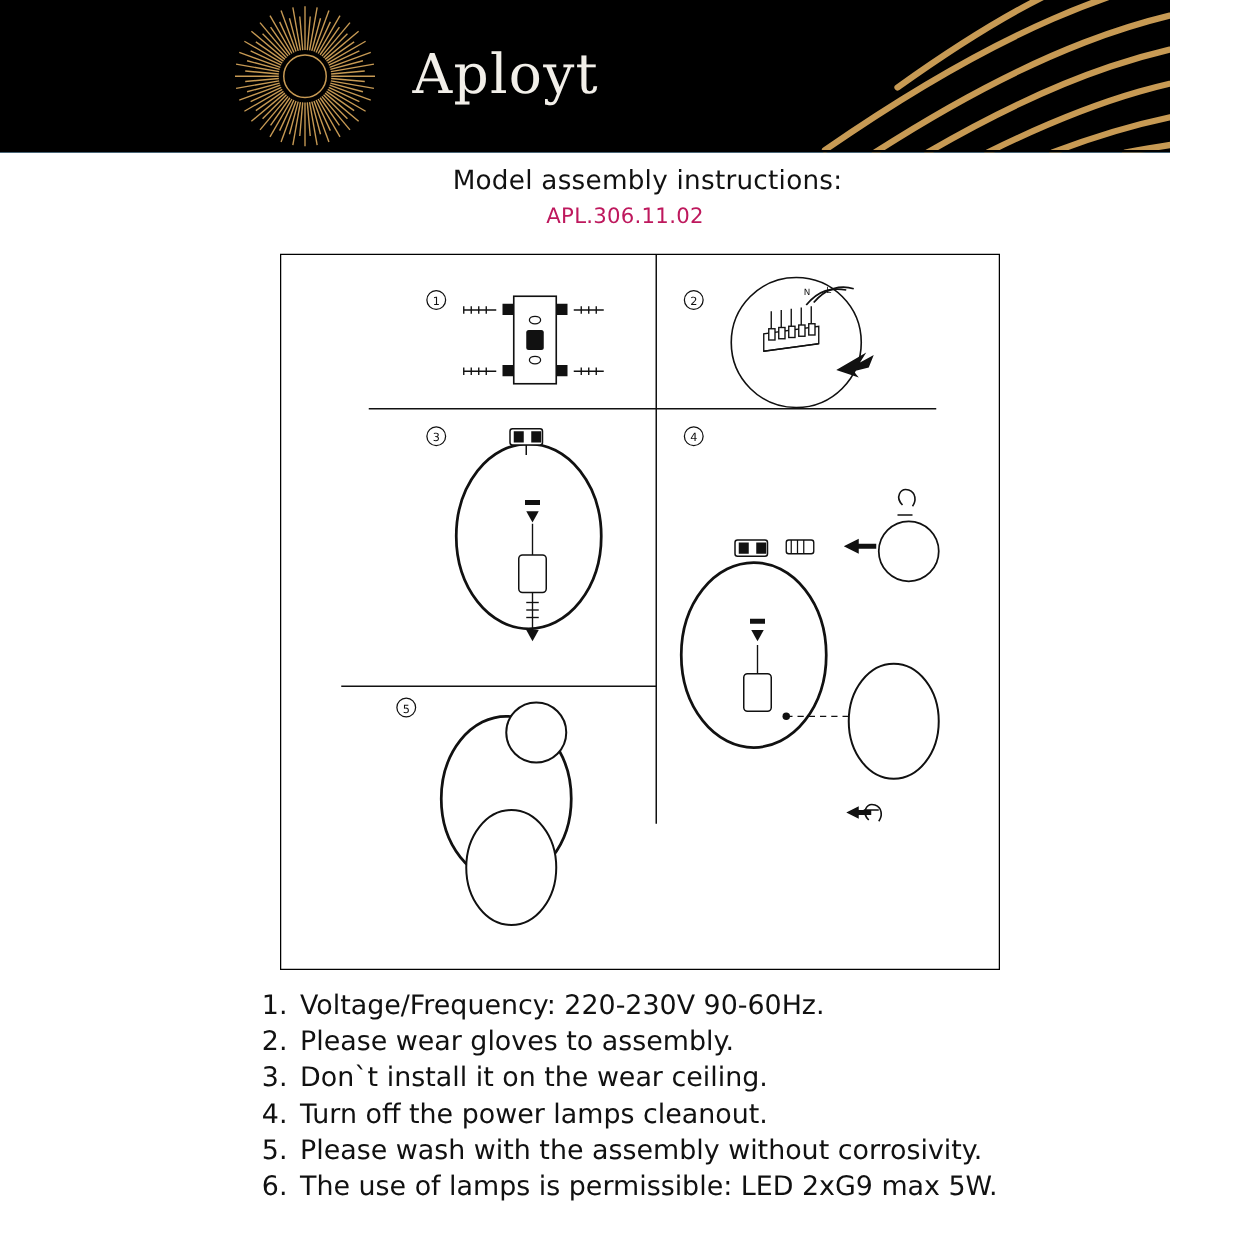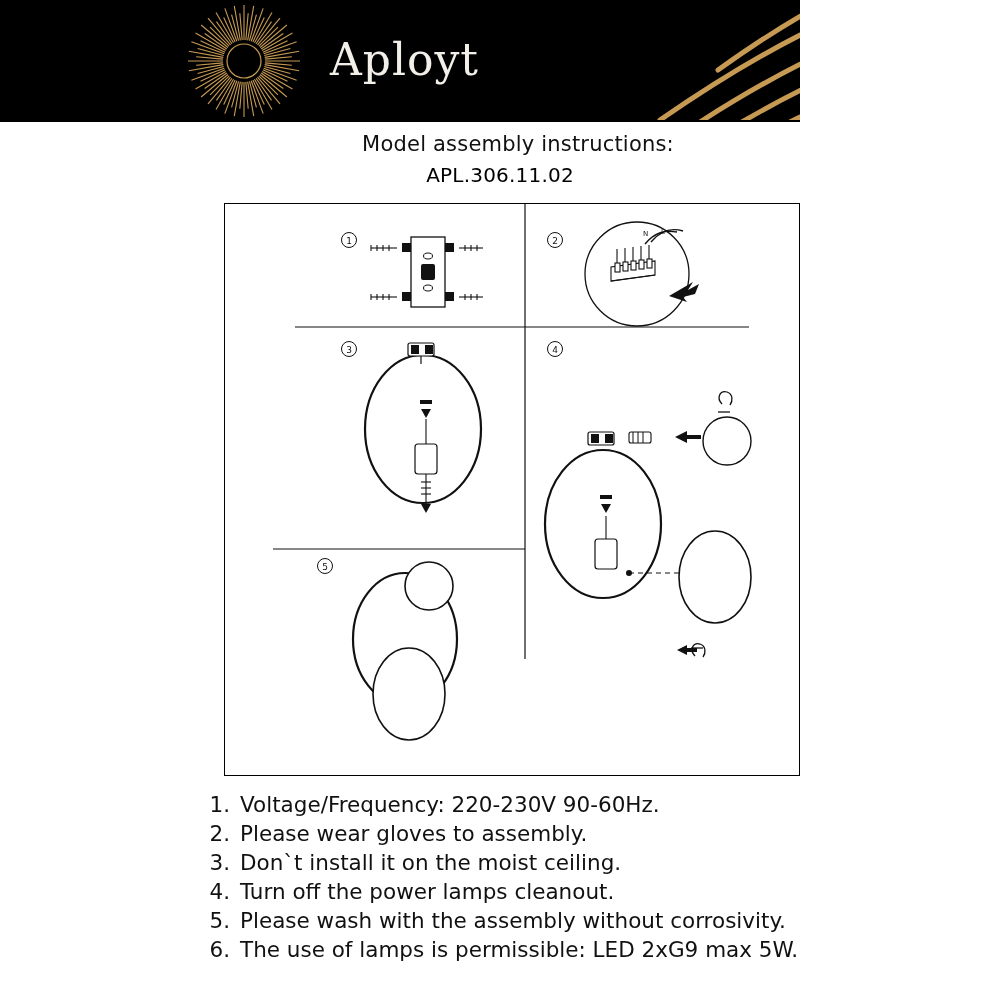--- a/index.html
+++ b/index.html
@@ -14,21 +14,21 @@
     color: #1a1a1a;
     position: relative;
     overflow: hidden;
   }
 
   
   .banner {
     position: absolute;
     left: 0;
     top: 0;
-    width: 800px;
+    width: 936px;
     height: 122px;
     background: #0369a1;
     overflow: hidden;
   }
   .banner-inner {
     position: absolute;
     inset: 0;
   }
   .brand-wordmark {
     position: absolute;
@@ -49,24 +49,24 @@
     width: 1000px;
     text-align: center;
   }
   .title-line1 {
     font-size: 21px;
     letter-spacing: .2px;
     color: #111;
     padding-left: 36px;
   }
   .title-line2 {
-    font-size: 20px;
+    font-size: 17px;
     margin-top: 7px;
     letter-spacing: .2px;
-    color: #000000;
+    color: #be185d;
   }
 
   
   .diagram-panel {
     position: absolute;
     left: 224px;
     top: 203px;
     width: 576px;
     height: 573px;
     border: 1.4px solid #000;
@@ -377,21 +377,21 @@
   <div class="note-row">
     <span class="note-num">1.</span>
     <span class="note-text">Voltage/Frequency: 220-230V 90-60Hz.</span>
   </div>
   <div class="note-row">
     <span class="note-num">2.</span>
     <span class="note-text">Please wear gloves to assembly.</span>
   </div>
   <div class="note-row">
     <span class="note-num">3.</span>
-    <span class="note-text">Don`t install it on the moist ceiling.</span>
+    <span class="note-text">Don`t install it on the wear ceiling.</span>
   </div>
   <div class="note-row">
     <span class="note-num">4.</span>
     <span class="note-text">Turn off the power lamps cleanout.</span>
   </div>
   <div class="note-row">
     <span class="note-num">5.</span>
     <span class="note-text">Please wash with the assembly without corrosivity.</span>
   </div>
   <div class="note-row">

